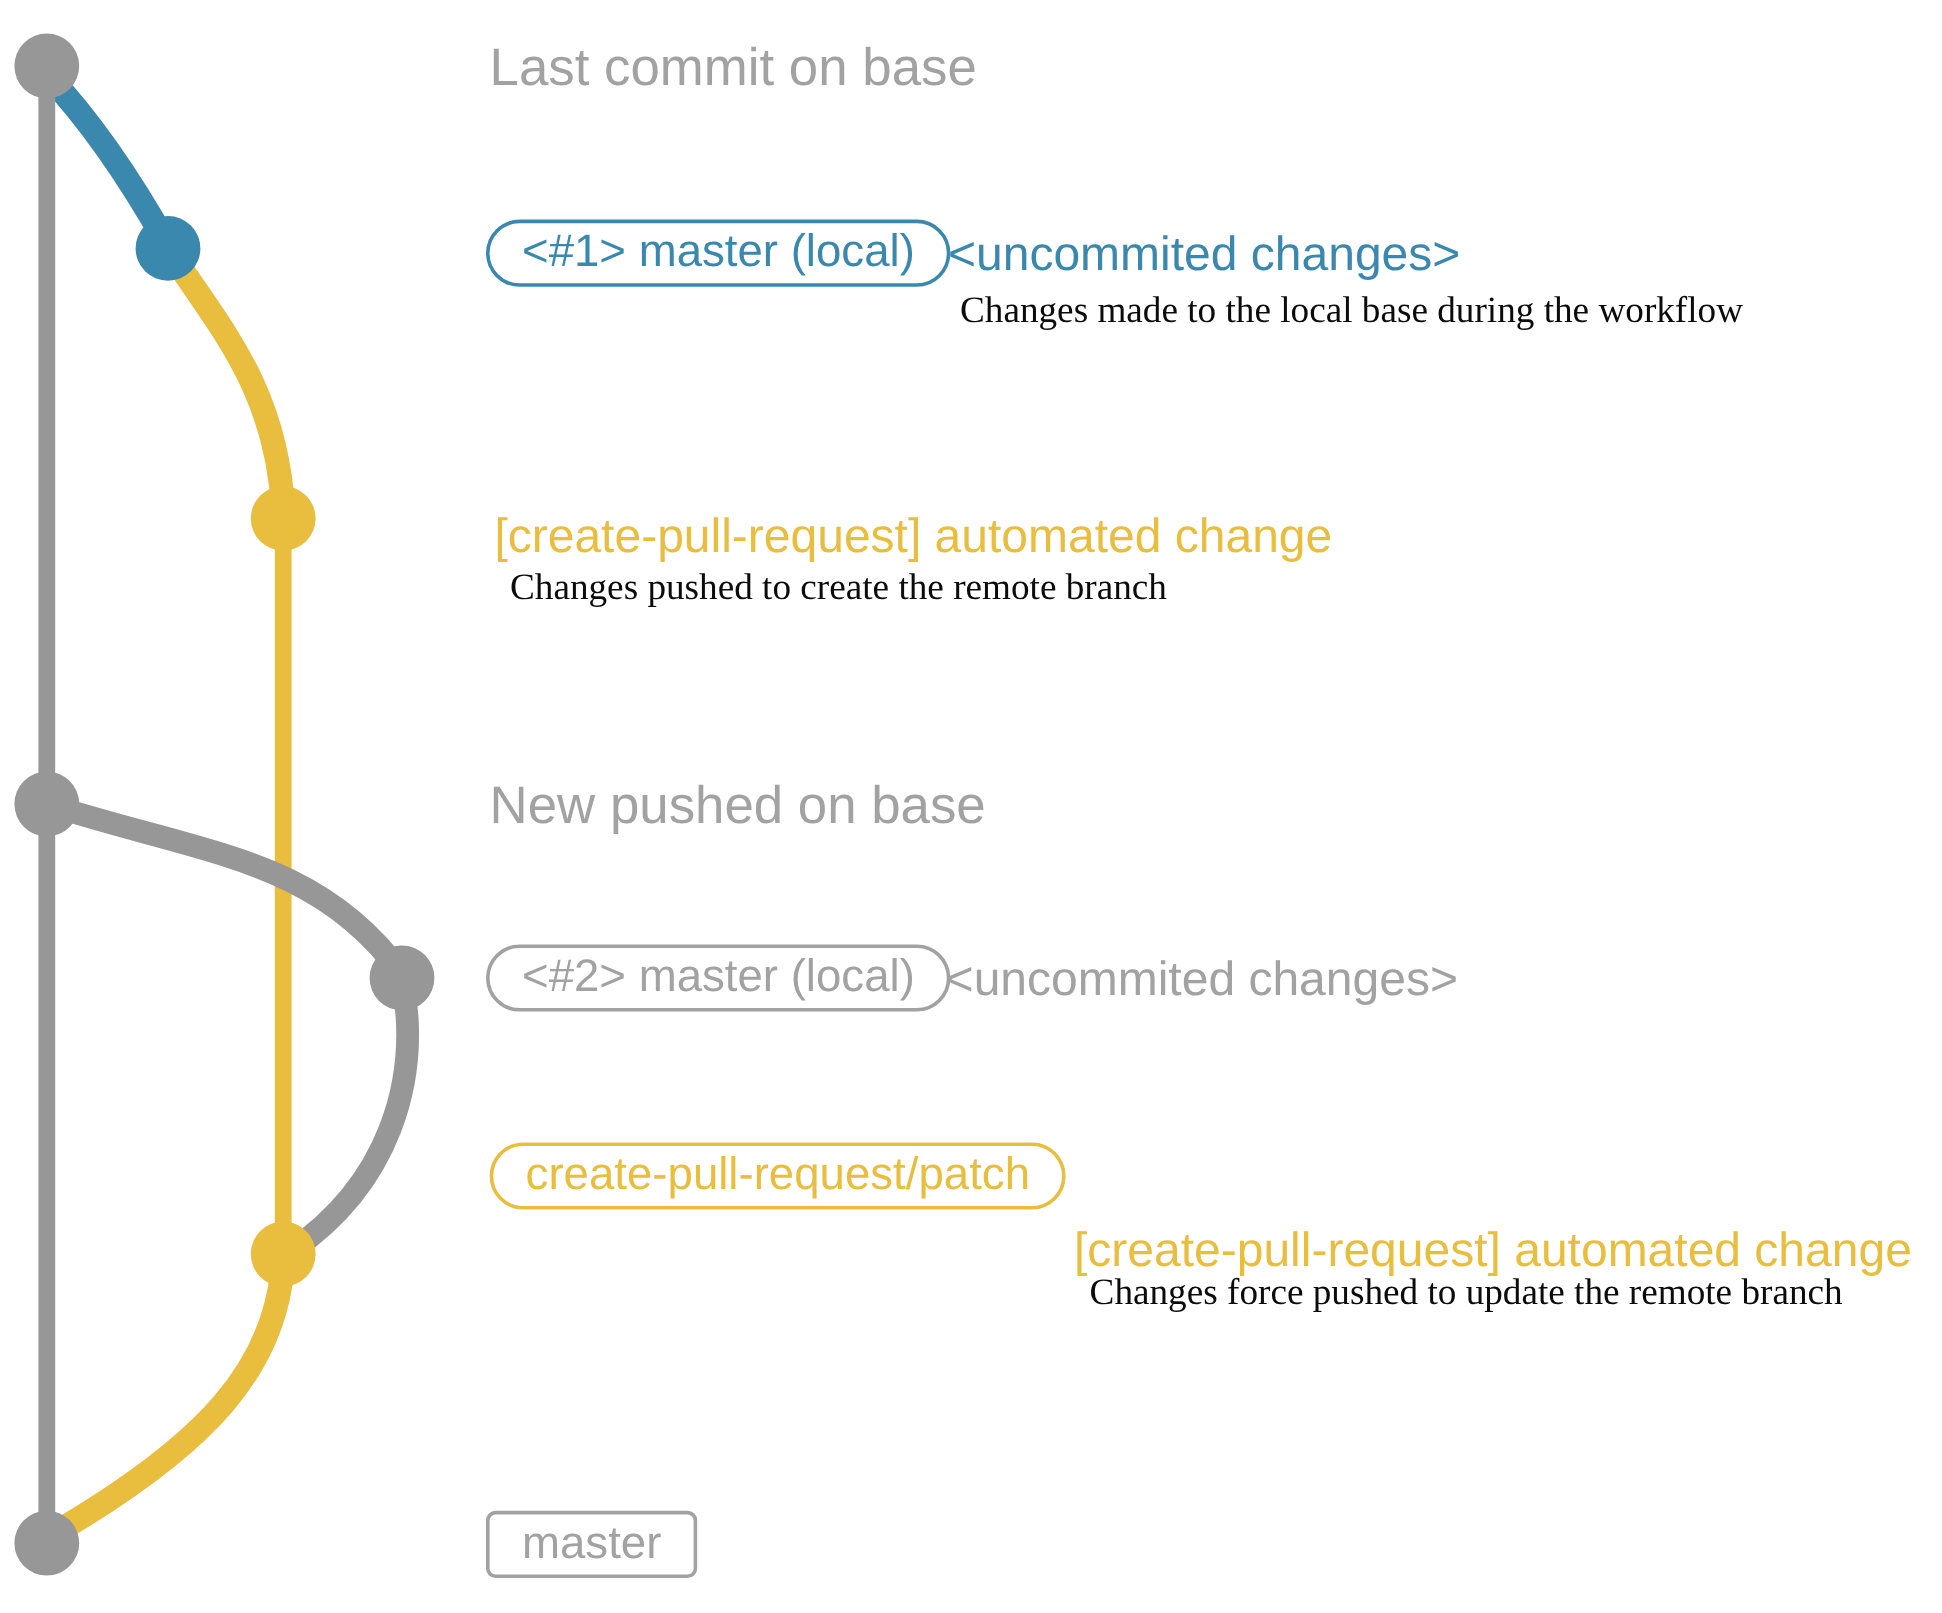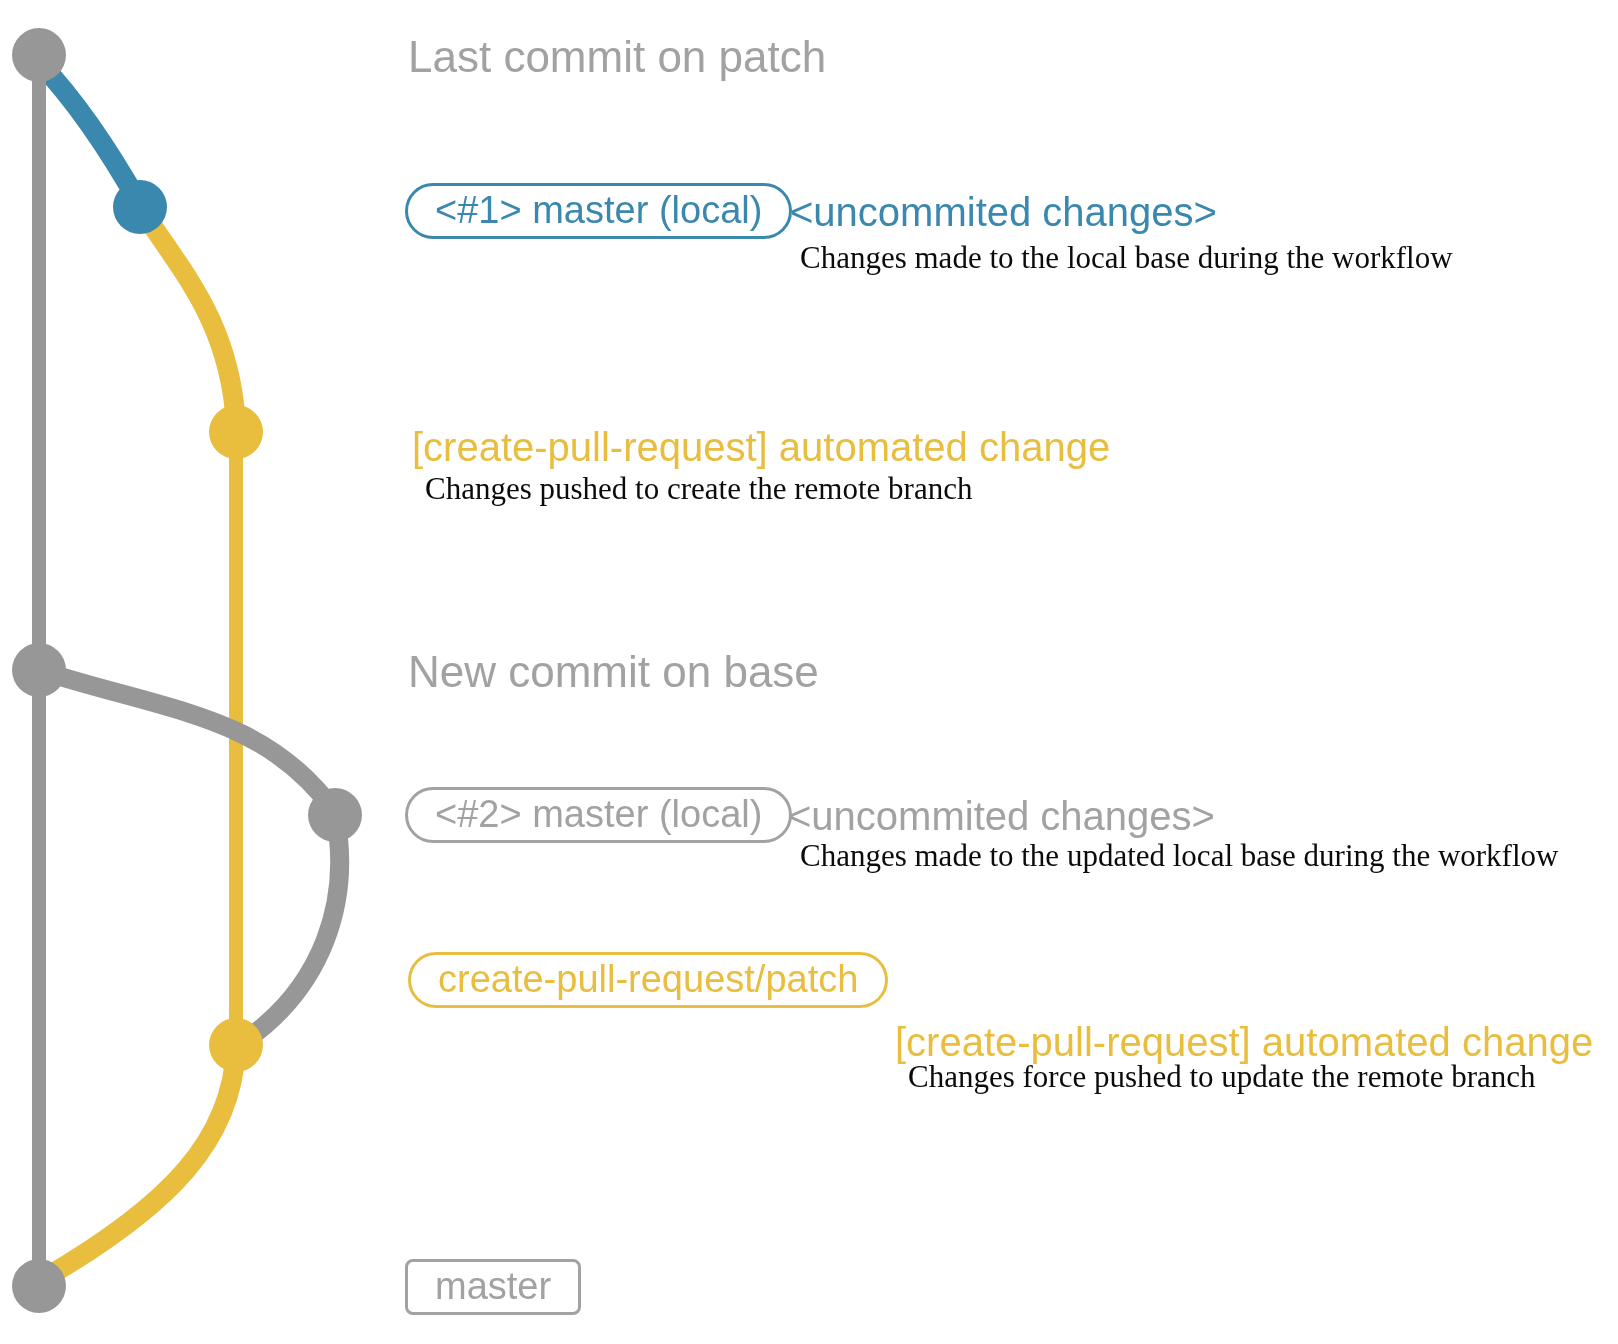--- a/index.html
+++ b/index.html
@@ -69,34 +69,33 @@
 
     <circle cx="39" cy="55" r="27" fill="#979797"></circle>
     <circle cx="140" cy="207" r="27" fill="#3a88ae"></circle>
     <circle cx="236" cy="432" r="27" fill="#e9bd3e"></circle>
     <circle cx="39" cy="670" r="27" fill="#979797"></circle>
     <circle cx="335" cy="815" r="27" fill="#979797"></circle>
     <circle cx="236" cy="1045" r="27" fill="#e9bd3e"></circle>
     <circle cx="39" cy="1286" r="27" fill="#979797"></circle>
   </svg>
 
-  <div class="abs heading" style="left:408px; top:33px;">Last commit on patch</div>
+  <div class="abs heading" style="left:408px; top:33px;">Last commit on base</div>
 
   <div class="abs badge" style="left:405px; top:183px;">&lt;#1&gt; master (local)</div>
   <div class="abs note" style="left:790px; top:190px;">&lt;uncommited changes&gt;</div>
   <div class="abs serif" style="left:800px; top:241px;">Changes made to the local base during the workflow</div>
 
   <div class="abs msg" style="left:412px; top:425px;">[create-pull-request] automated change</div>
   <div class="abs serif" style="left:425px; top:472px;">Changes pushed to create the remote branch</div>
 
-  <div class="abs heading" style="left:408px; top:648px;">New commit on base</div>
+  <div class="abs heading" style="left:408px; top:648px;">New pushed on base</div>
 
   <div class="abs badge gray" style="left:405px; top:787px;">&lt;#2&gt; master (local)</div>
   <div class="abs note gray" style="left:788px; top:794px;">&lt;uncommited changes&gt;</div>
-  <div class="abs serif" style="left:800px; top:839px;">Changes made to the updated local base during the workflow</div>
 
   <div class="abs badge yellow" style="left:408px; top:952px;">create-pull-request/patch</div>
   <div class="abs msg" style="left:895px; top:1020px;">[create-pull-request] automated change</div>
   <div class="abs serif" style="left:908px; top:1060px;">Changes force pushed to update the remote branch</div>
 
   <div class="abs badge gray small" style="left:405px; top:1259px;">master</div>
 
 </div>
 
 </body></html>

